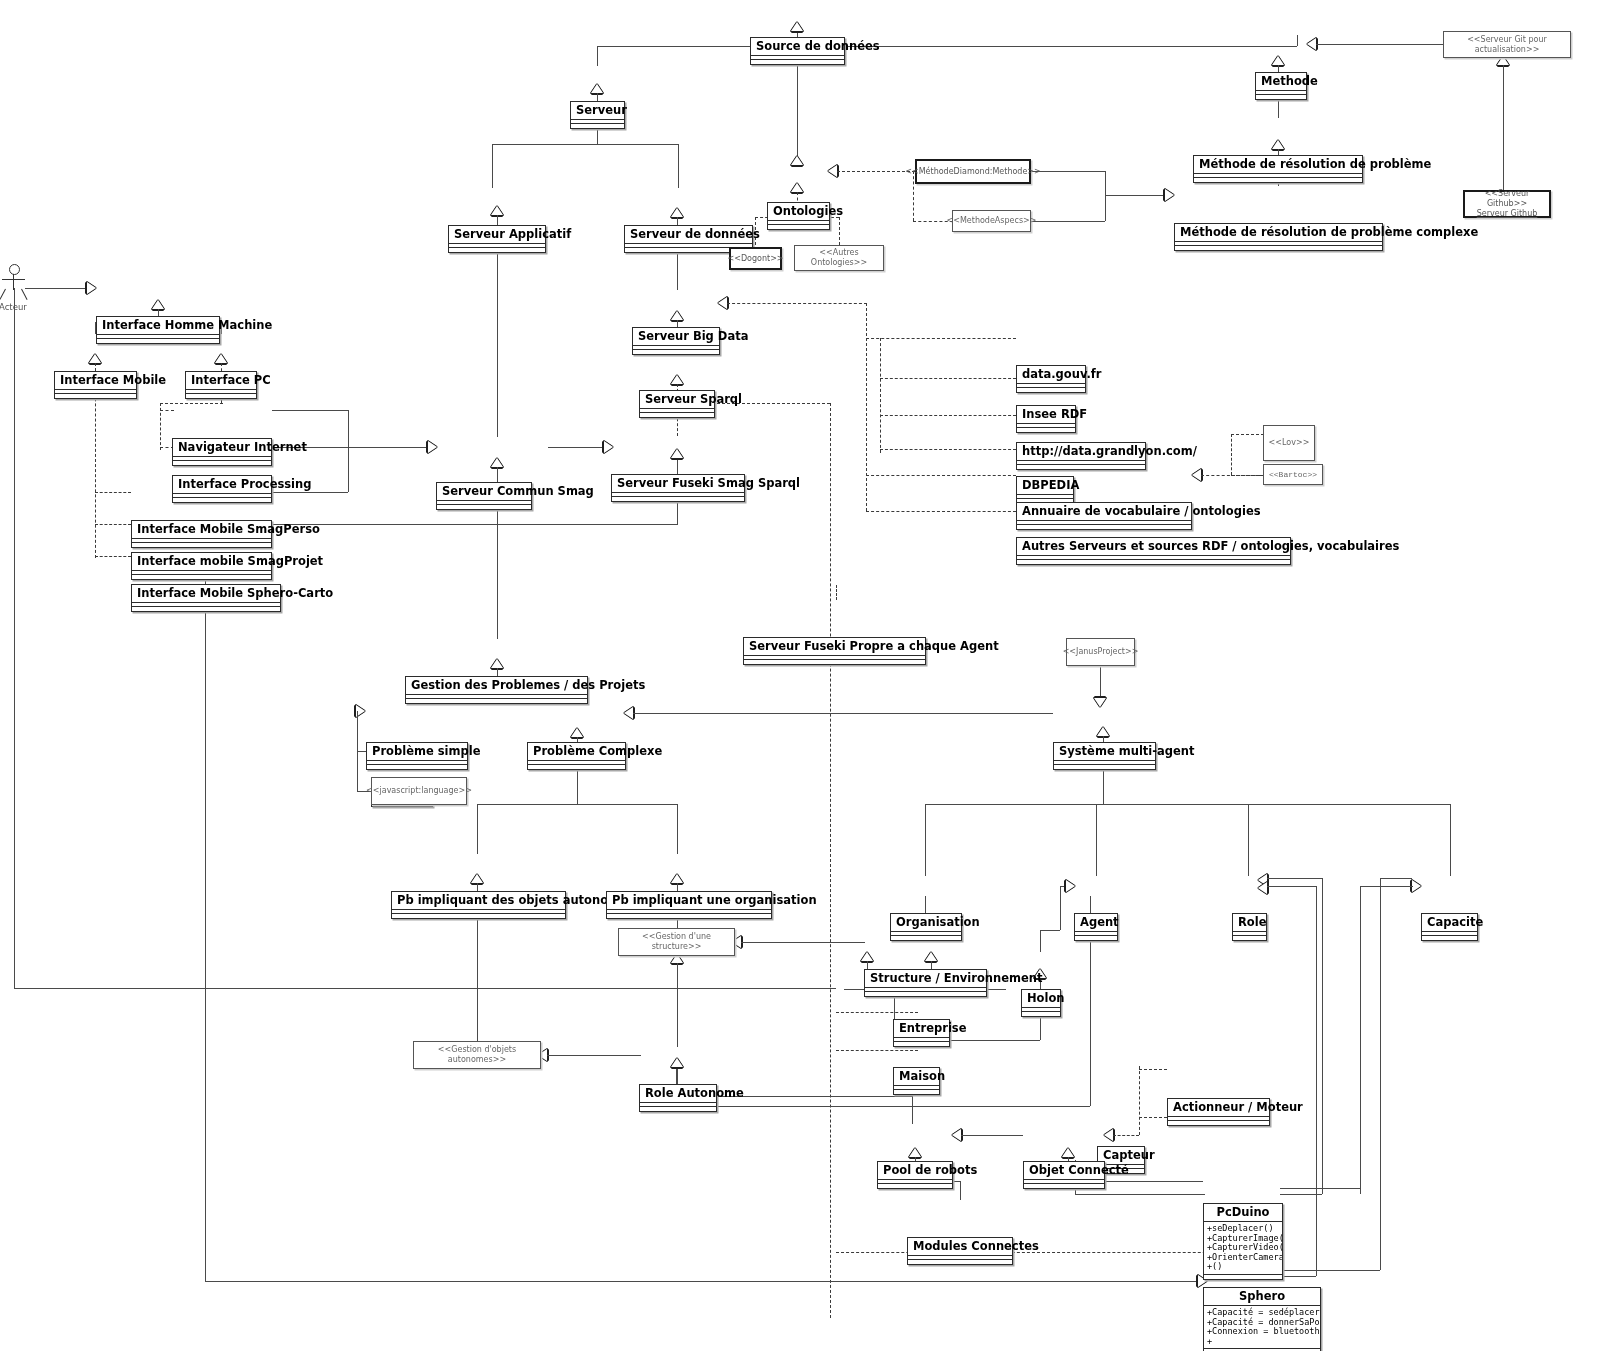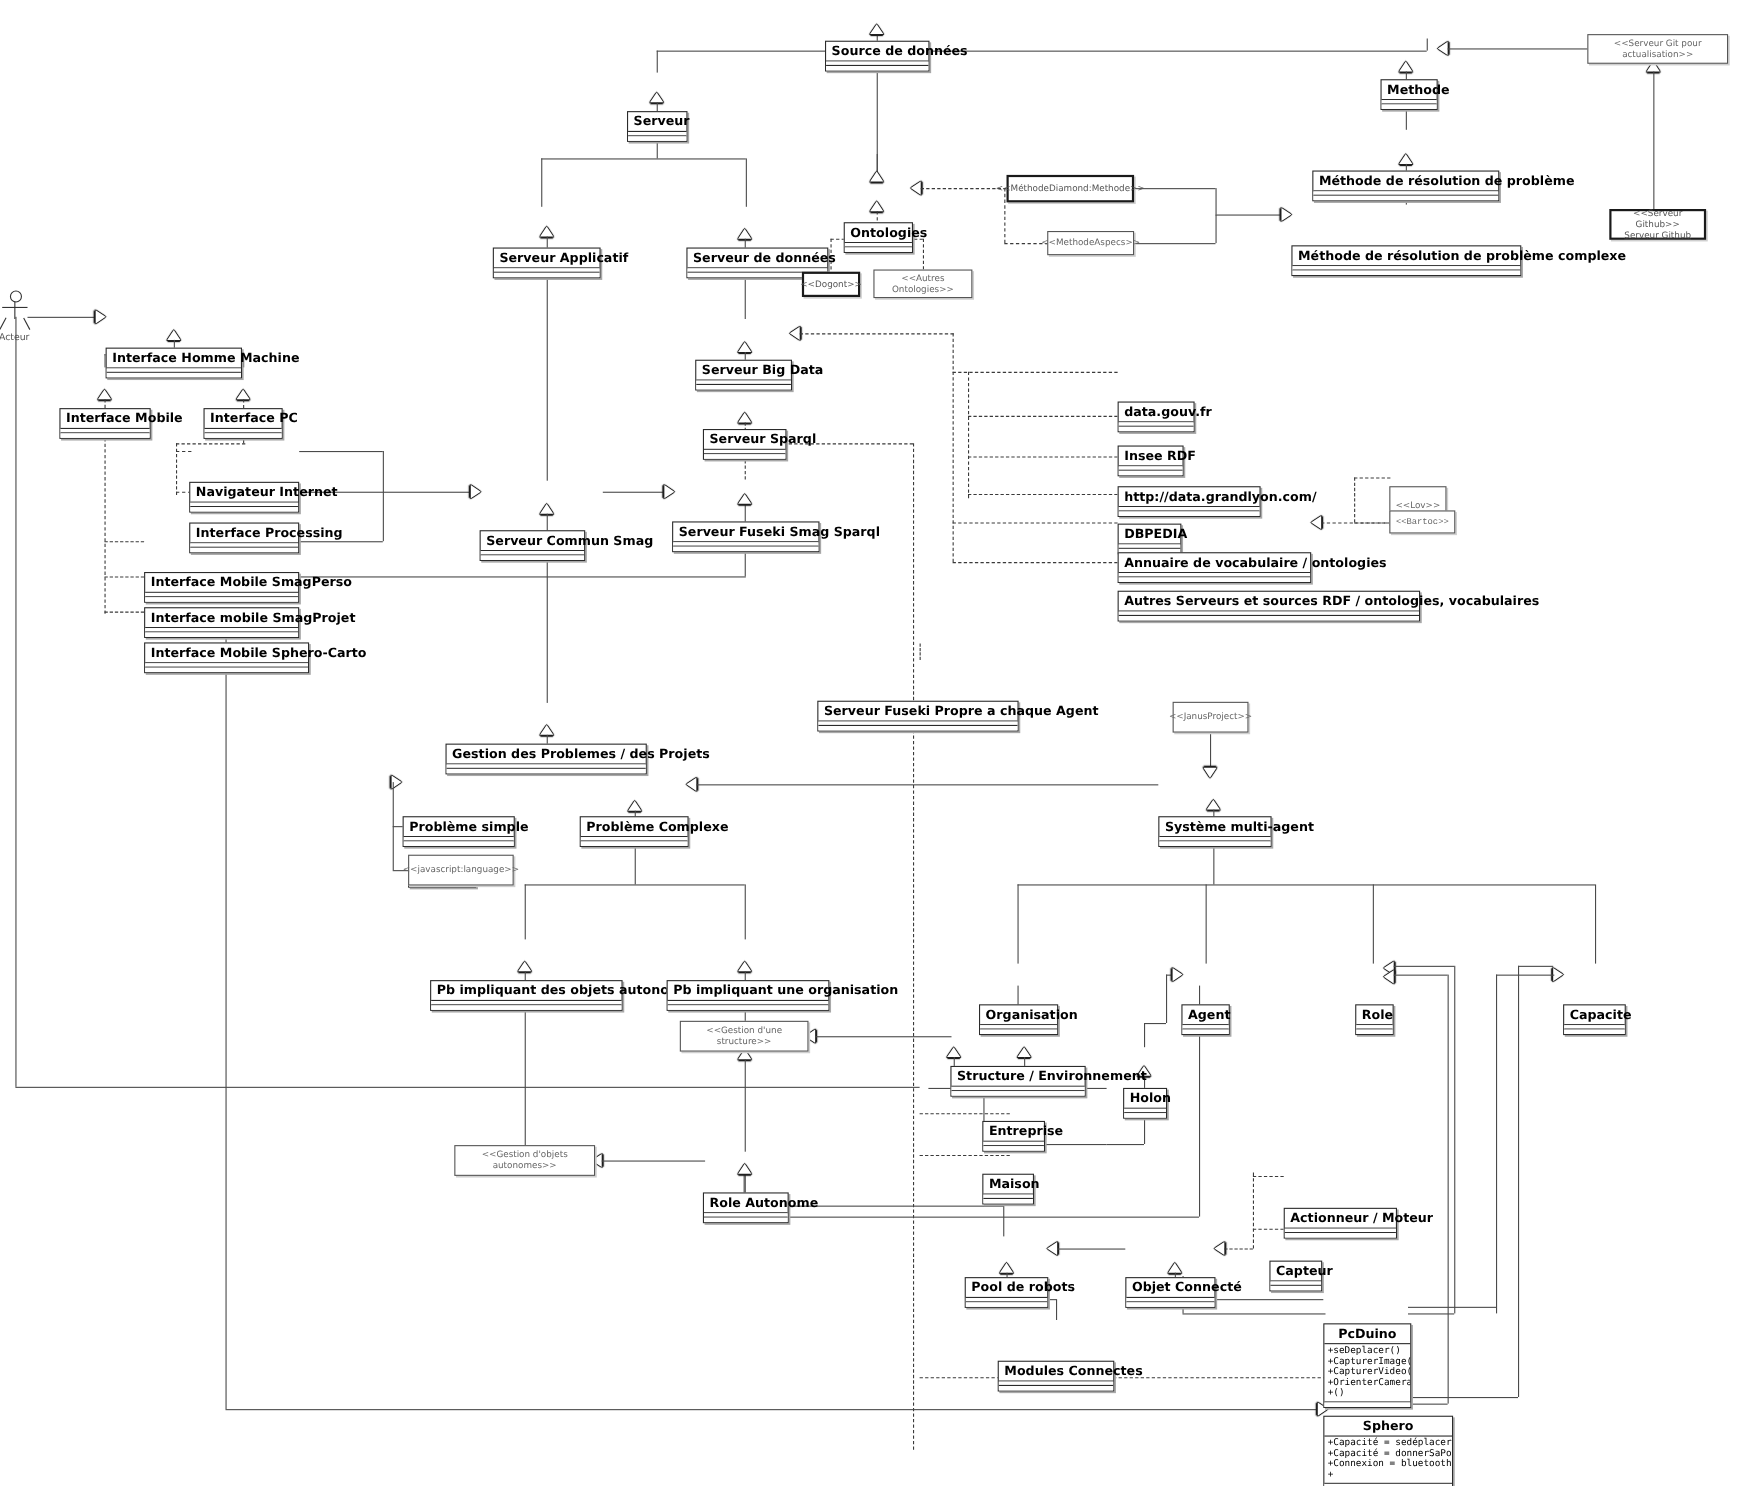--- a/index.html
+++ b/index.html
@@ -501,21 +501,21 @@
     <div class="sec"></div>
     <div class="sec last"></div>
   </div>
 
   <div class="cls" style="left:1016px;top:500px;width:275px;">
     <span class="nm">Autres Serveurs et sources RDF / ontologies, vocabulaires</span>
     <div class="sec"></div>
     <div class="sec last"></div>
   </div>
 
-  <div class="stereo mid" style="left:1263px;top:442px;width:52px;height:36px;">
+  <div class="stereo mid" style="left:1263px;top:425px;width:52px;height:36px;">
     <span>&lt;&lt;Lov&gt;&gt;</span>
   </div>
 
   <div class="stereo mid" style="left:1263px;top:464px;width:60px;height:21px;font-family:Liberation Mono, monospace;">
     <span>&lt;&lt;Bartoc&gt;&gt;</span>
   </div>
 
   <div class="cls" style="left:743px;top:600px;width:183px;">
     <span class="nm">Serveur Fuseki Propre a chaque Agent</span>
     <div class="sec"></div>
@@ -559,21 +559,21 @@
     <div class="sec"></div>
     <div class="sec last"></div>
   </div>
 
   <div class="cls" style="left:391px;top:854px;width:175px;">
     <span class="nm">Pb impliquant des objets autonomes</span>
     <div class="sec"></div>
     <div class="sec last"></div>
   </div>
 
-  <div class="cls" style="left:606px;top:854px;width:148px;">
+  <div class="cls" style="left:606px;top:854px;width:166px;">
     <span class="nm">Pb impliquant une organisation</span>
     <div class="sec"></div>
     <div class="sec last"></div>
   </div>
 
   <div class="cls" style="left:890px;top:876px;width:72px;">
     <span class="nm">Organisation</span>
     <div class="sec"></div>
     <div class="sec last"></div>
   </div>
@@ -633,21 +633,21 @@
     <div class="sec"></div>
     <div class="sec last"></div>
   </div>
 
   <div class="cls" style="left:1167px;top:1061px;width:103px;">
     <span class="nm">Actionneur / Moteur</span>
     <div class="sec"></div>
     <div class="sec last"></div>
   </div>
 
-  <div class="cls" style="left:1154px;top:1109px;width:48px;">
+  <div class="cls" style="left:1097px;top:1109px;width:48px;">
     <span class="nm">Capteur</span>
     <div class="sec"></div>
     <div class="sec last"></div>
   </div>
 
   <div class="cls" style="left:877px;top:1124px;width:76px;">
     <span class="nm">Pool de robots</span>
     <div class="sec"></div>
     <div class="sec last"></div>
   </div>

